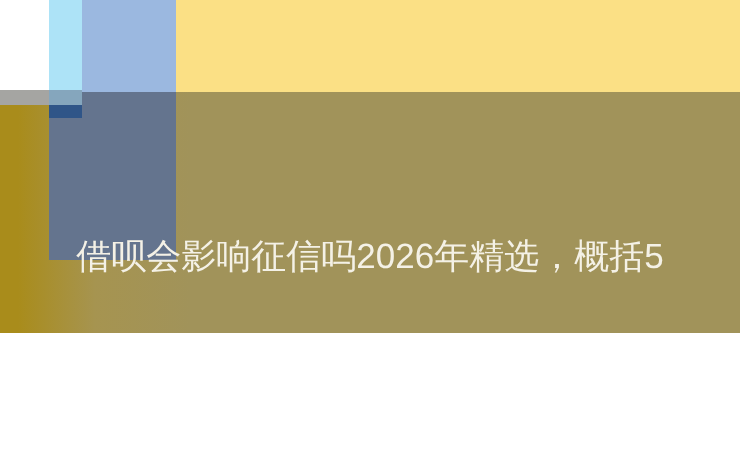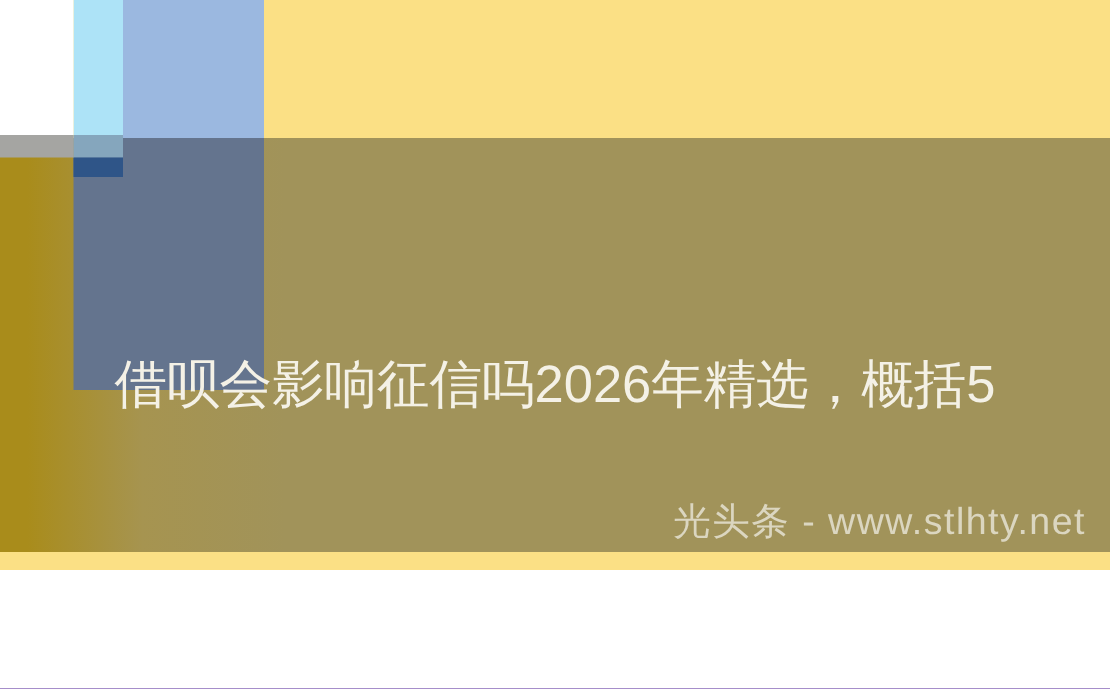--- a/index.html
+++ b/index.html
@@ -3,21 +3,21 @@
 <meta charset="utf-8">
 <style>
   html, body {
     margin: 0;
     padding: 0;
     background: #ffffff;
   }
   #stage {
     position: relative;
     width: 740px;
-    height: 380px;
+    height: 333px;
     overflow: hidden;
     font-family: "Liberation Sans", "DejaVu Sans", sans-serif;
     background: #4c1d95;
   }
 
   
   .band {
     position: absolute;
     left: 0;
     width: 740px;
@@ -159,15 +159,14 @@
   <div id="col-lightblue-tint"></div>
   <div id="col-lightblue-foot"></div>
 
   <div id="white-block"></div>
   <div id="gray-bar"></div>
 
   <div id="headline">
     <span class="ln">借呗会影响征信吗2026年精选，概括5</span>
   </div>
 
-  <div id="watermark">光头条 - www.stlhty.net</div>
 
 </div>
 
 </body></html>

